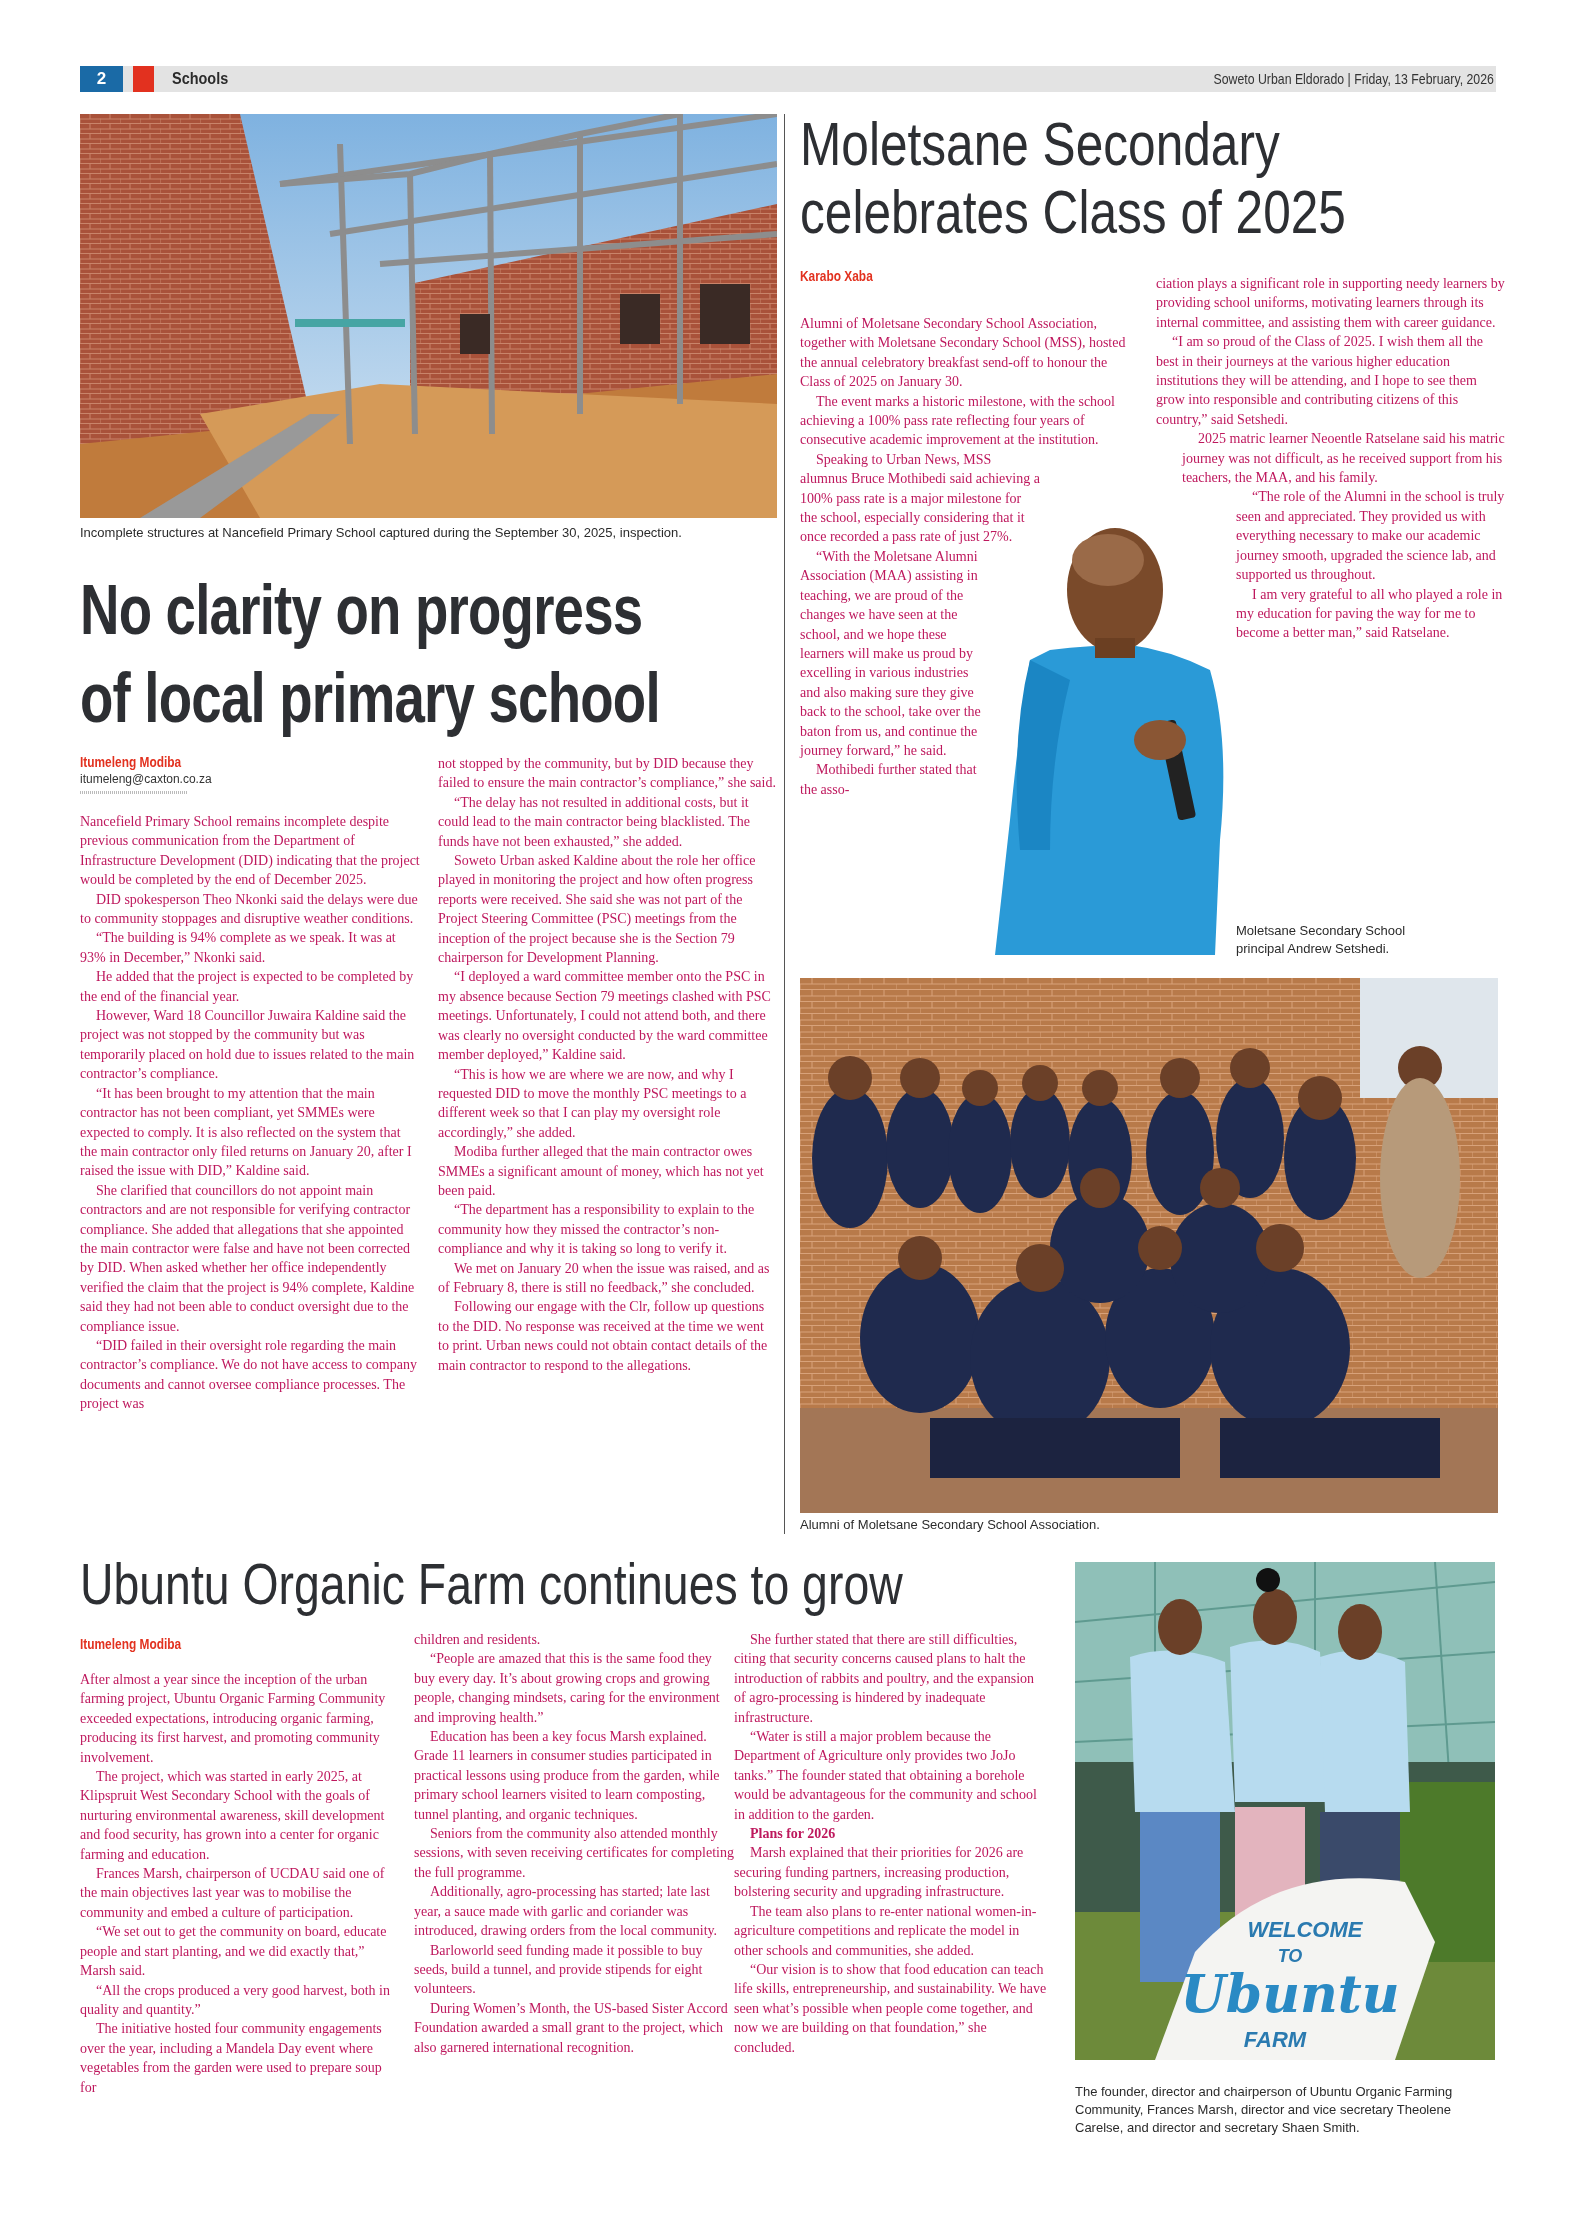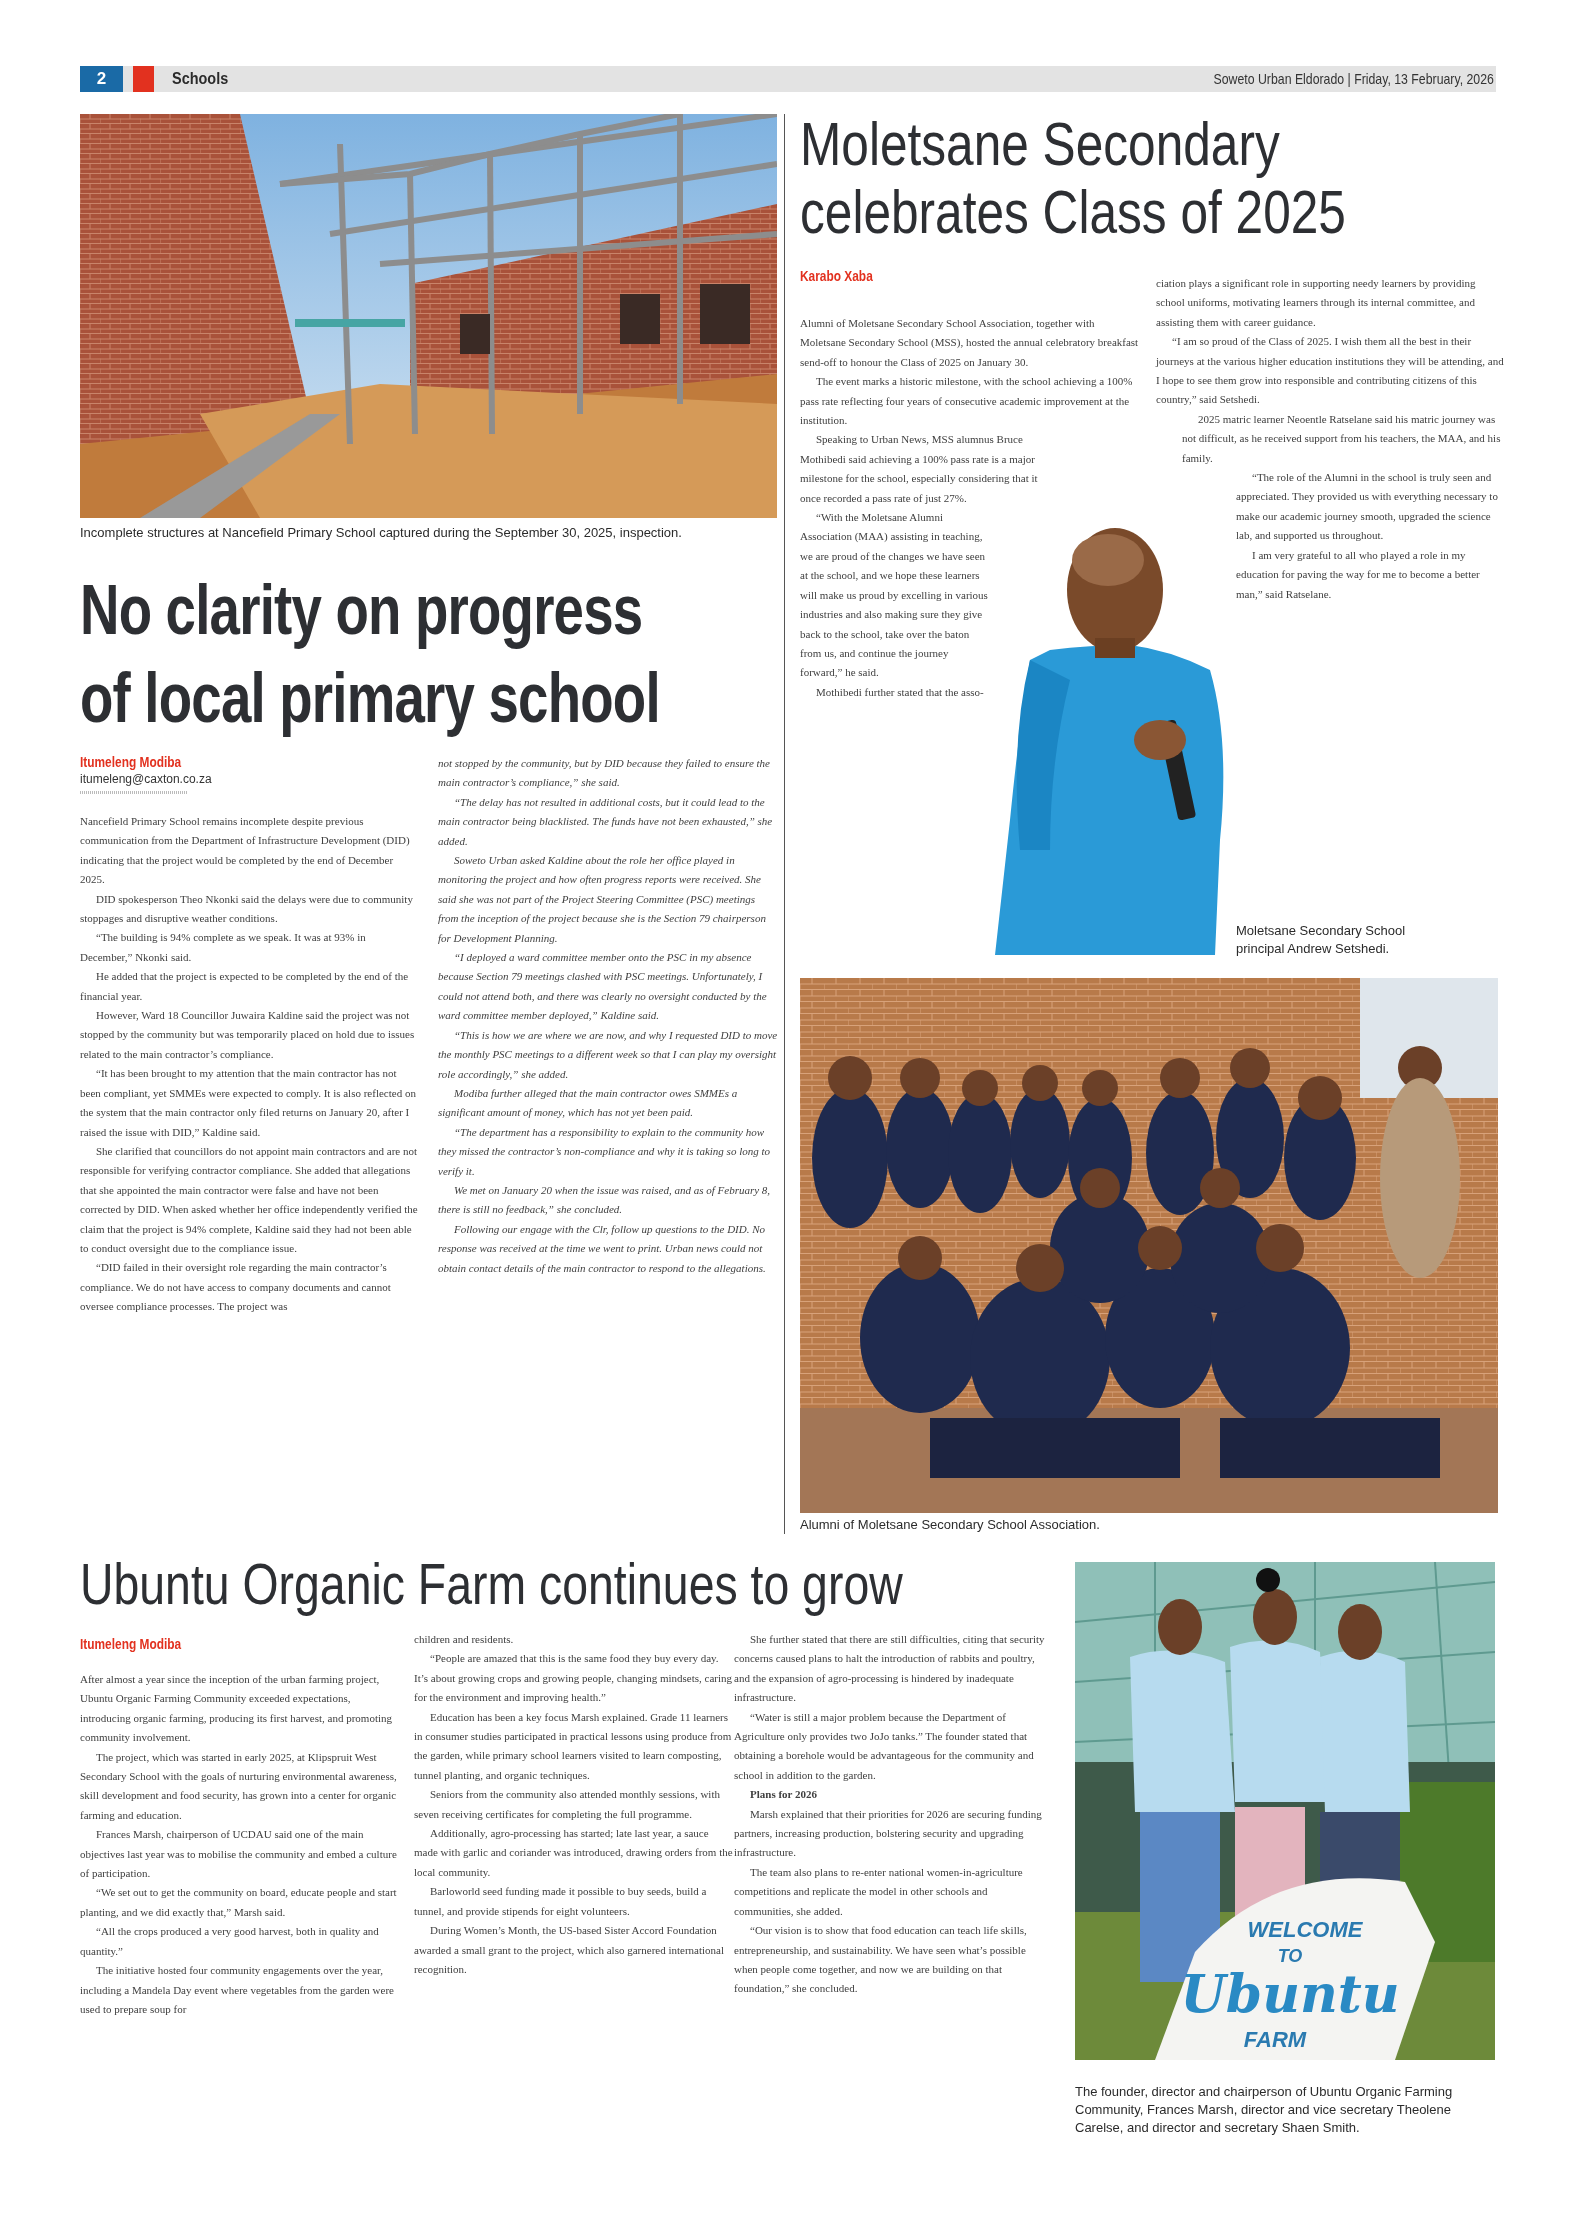--- a/index.html
+++ b/index.html
@@ -17,21 +17,21 @@
   
   .photo { overflow: hidden; }
   .caption { font-family: "Liberation Sans", sans-serif; font-size: 13px; line-height: 18px; color: #2b2b2b; }
   .headline { font-family: "Liberation Sans", sans-serif; color: #2d2f33; white-space: nowrap; transform-origin: left top; }
   .h-bold { font-weight: bold; font-size: 70px; line-height: 88px; transform: scaleX(0.78); letter-spacing: -1px; }
   .h-light { font-weight: normal; font-size: 62px; line-height: 64px; transform: scaleX(0.80); }
   .byline { font-family: "Liberation Sans", sans-serif; font-weight: bold; color: #e2311f; font-size: 14px;
     transform: scaleX(0.85); transform-origin: left top; white-space: nowrap; }
   .email { font-family: "Liberation Sans", sans-serif; font-size: 12px; color: #333; }
   .dots { height: 3px; background: repeating-linear-gradient(90deg,#bbb 0 1px,transparent 1px 2px); }
-  .col { font-family: "Liberation Serif", serif; font-size: 11px; line-height: 19.4px; color: #404040; text-align: left; }
+  .col { font-family: "Liberation Serif", serif; font-size: 14px; line-height: 19.4px; color: #be185d; text-align: left; }
   .col p { margin: 0; text-indent: 16px; }
   .col p.first { text-indent: 0; }
   .col p.sub { font-weight: bold; }
   .vrule { width: 1px; background: #555; }
 </style>
 </head>
 <body>
 
 <div class="abs hdr"></div>
 <div class="abs pg-num">2</div>
@@ -88,21 +88,21 @@
 <div class="abs col" style="left:80px; top:812px; width:340px;">
   <p class="first">Nancefield Primary School remains incomplete despite previous communication from the Department of Infrastructure Development (DID) indicating that the project would be completed by the end of December 2025.</p>
   <p>DID spokesperson Theo Nkonki said the delays were due to community stoppages and disruptive weather conditions.</p>
   <p>“The building is 94% complete as we speak. It was at 93% in December,” Nkonki said.</p>
   <p>He added that the project is expected to be completed by the end of the financial year.</p>
   <p>However, Ward 18 Councillor Juwaira Kaldine said the project was not stopped by the community but was temporarily placed on hold due to issues related to the main contractor’s compliance.</p>
   <p>“It has been brought to my attention that the main contractor has not been compliant, yet SMMEs were expected to comply. It is also reflected on the system that the main contractor only filed returns on January 20, after I raised the issue with DID,” Kaldine said.</p>
   <p>She clarified that councillors do not appoint main contractors and are not responsible for verifying contractor compliance. She added that allegations that she appointed the main contractor were false and have not been corrected by DID. When asked whether her office independently verified the claim that the project is 94% complete, Kaldine said they had not been able to conduct oversight due to the compliance issue.</p>
   <p>“DID failed in their oversight role regarding the main contractor’s compliance. We do not have access to company documents and cannot oversee compliance processes. The project was</p>
 </div>
-<div class="abs col" style="left:438px; top:754px; width:340px;font-style:italic;">
+<div class="abs col" style="left:438px; top:754px; width:340px;">
   <p class="first">not stopped by the community, but by DID because they failed to ensure the main contractor’s compliance,” she said.</p>
   <p>“The delay has not resulted in additional costs, but it could lead to the main contractor being blacklisted. The funds have not been exhausted,” she added.</p>
   <p>Soweto Urban asked Kaldine about the role her office played in monitoring the project and how often progress reports were received. She said she was not part of the Project Steering Committee (PSC) meetings from the inception of the project because she is the Section 79 chairperson for Development Planning.</p>
   <p>“I deployed a ward committee member onto the PSC in my absence because Section 79 meetings clashed with PSC meetings. Unfortunately, I could not attend both, and there was clearly no oversight conducted by the ward committee member deployed,” Kaldine said.</p>
   <p>“This is how we are where we are now, and why I requested DID to move the monthly PSC meetings to a different week so that I can play my oversight role accordingly,” she added.</p>
   <p>Modiba further alleged that the main contractor owes SMMEs a significant amount of money, which has not yet been paid.</p>
   <p>“The department has a responsibility to explain to the community how they missed the contractor’s non-compliance and why it is taking so long to verify it.</p>
   <p>We met on January 20 when the issue was raised, and as of February 8, there is still no feedback,” she concluded.</p>
   <p>Following our engage with the Clr, follow up questions to the DID. No response was received at the time we went to print. Urban news could not obtain contact details of the main contractor to respond to the allegations.</p>
 </div>

